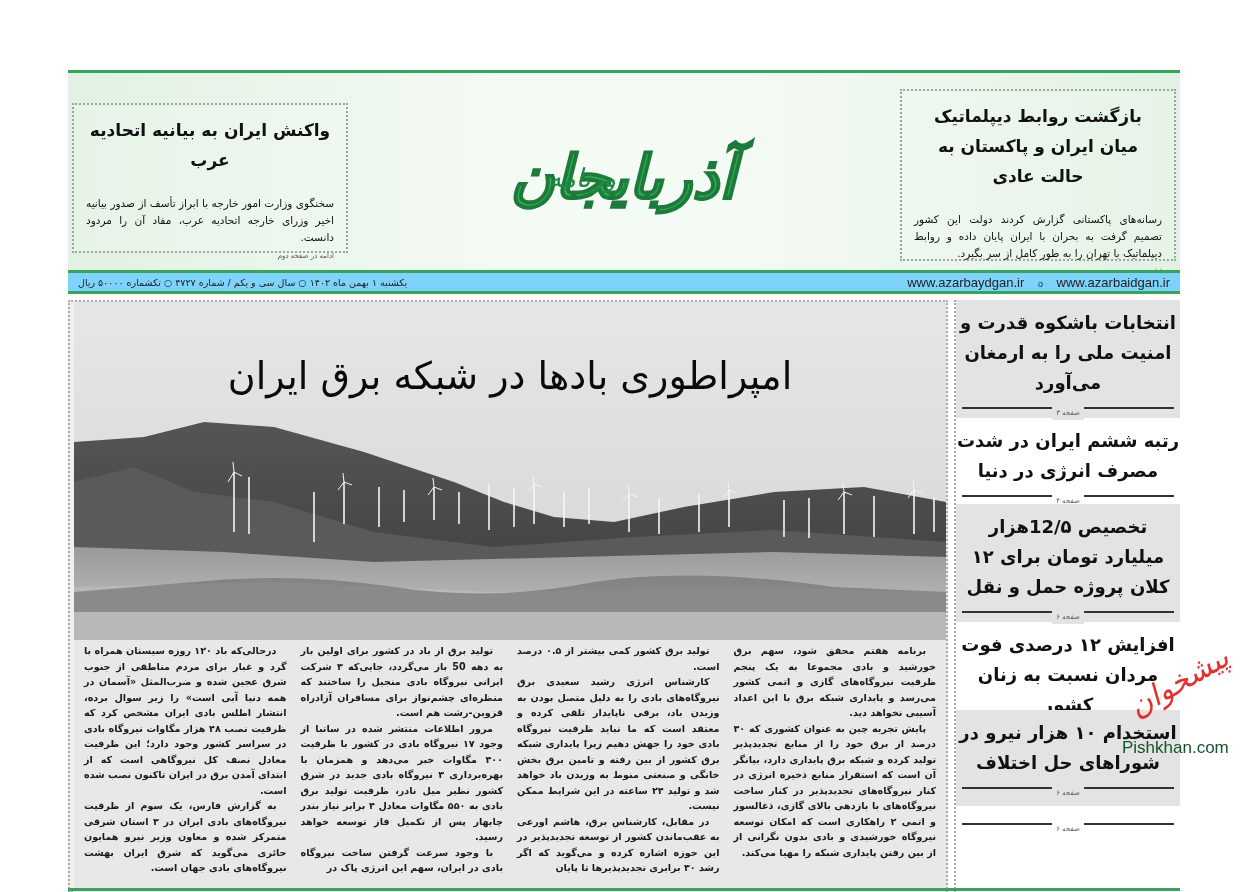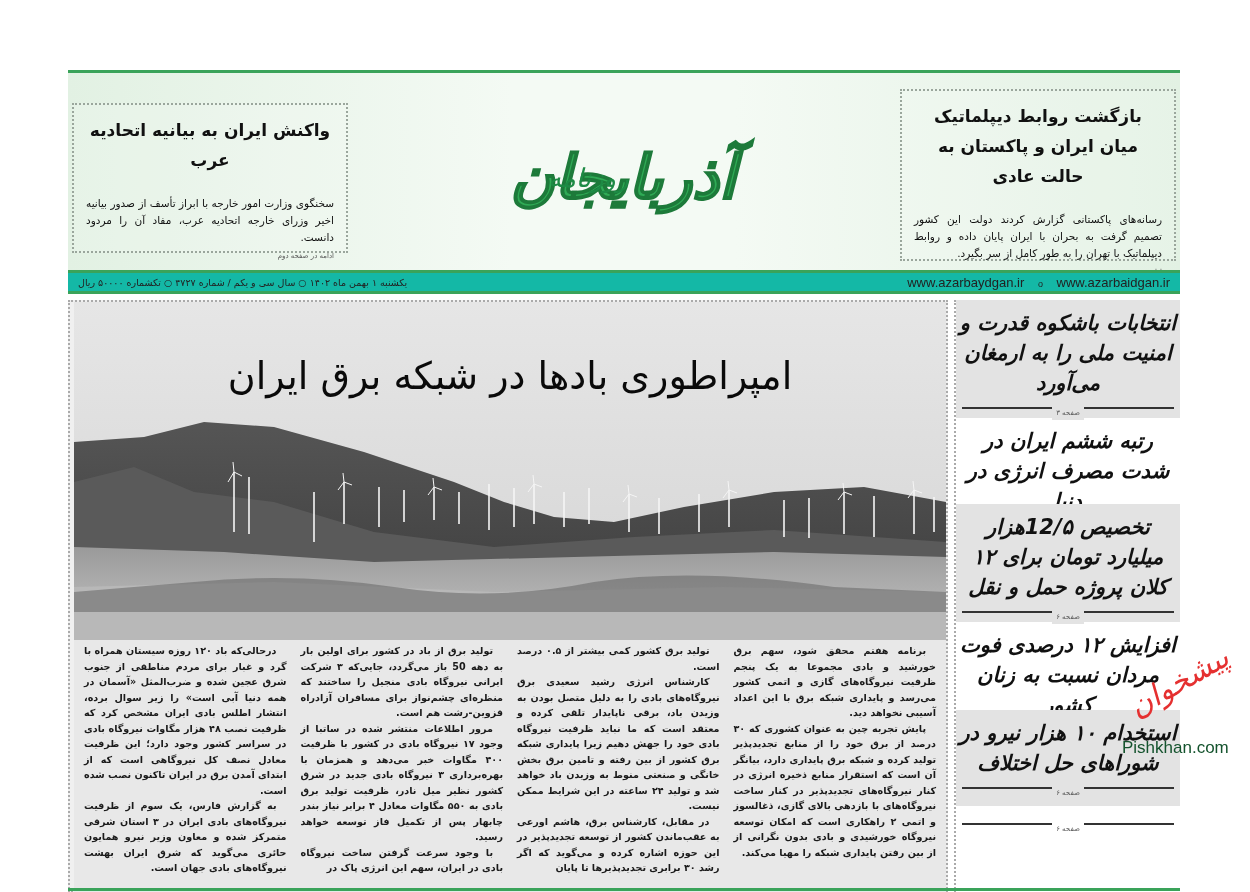--- a/index.html
+++ b/index.html
@@ -37,21 +37,21 @@
   }
   .logo-sub {
     position: absolute; left: 150px; top: 86px; font-family: "DejaVu Serif", serif; font-style: italic;
     font-size: 26px; color: #1d8a45;
   }
 
   .dateline {
     position: absolute; left: 0; top: 200px; width: 1112px; height: 24px;
     border-top: 3px solid #3aa35a; border-bottom: 3px solid #3aa35a;
     display: flex; align-items: center; justify-content: space-between; padding: 0 10px;
-    background: #14b8a6;
+    background: #7dd3fc;
   }
   .dateline .date { font-size: 9.5px; direction: rtl; color: #222; }
   .dateline .urls { font-size: 13px; color: #222; font-family: "Liberation Sans", sans-serif; }
   .dateline .urls .sep { margin: 0 10px; font-size: 9px; }
 
   
   .feature {
     position: absolute; left: 0; top: 230px; width: 880px; height: 592px;
     border: 2px dotted #aaa; background: #f0f0f0;
   }
@@ -72,21 +72,21 @@
   .col { flex: 1; font-size: 9.6px; line-height: 15.5px; text-align: justify; font-weight: bold; color: #1a1a1a; }
   .col p { text-indent: 10px; }
 
   
   .sidebar {
     position: absolute; left: 886px; top: 230px; width: 226px; height: 592px;
     border-left: 2px dotted #aaa;
   }
   .sb-item { position: relative; width: 100%; direction: rtl; text-align: center; padding-top: 8px; }
   .sb-item.shaded { background: #e3e3e3; }
-  .sb-item h3 { font-size: 21px; line-height: 30px; font-weight: bold; color: #111; font-style: italic; }
+  .sb-item h3 { font-size: 18px; line-height: 30px; font-weight: bold; color: #111; }
   .sb-rule {
     position: relative; height: 14px; margin: 2px 6px 0 6px;
   }
   .sb-rule::before {
     content: ""; position: absolute; left: 0; right: 0; top: 7px; height: 1.5px; background: #333;
   }
   .sb-rule span {
     position: relative; background: inherit; font-size: 7px; color: #555; padding: 0 4px;
     display: inline-block; line-height: 14px;
   }

